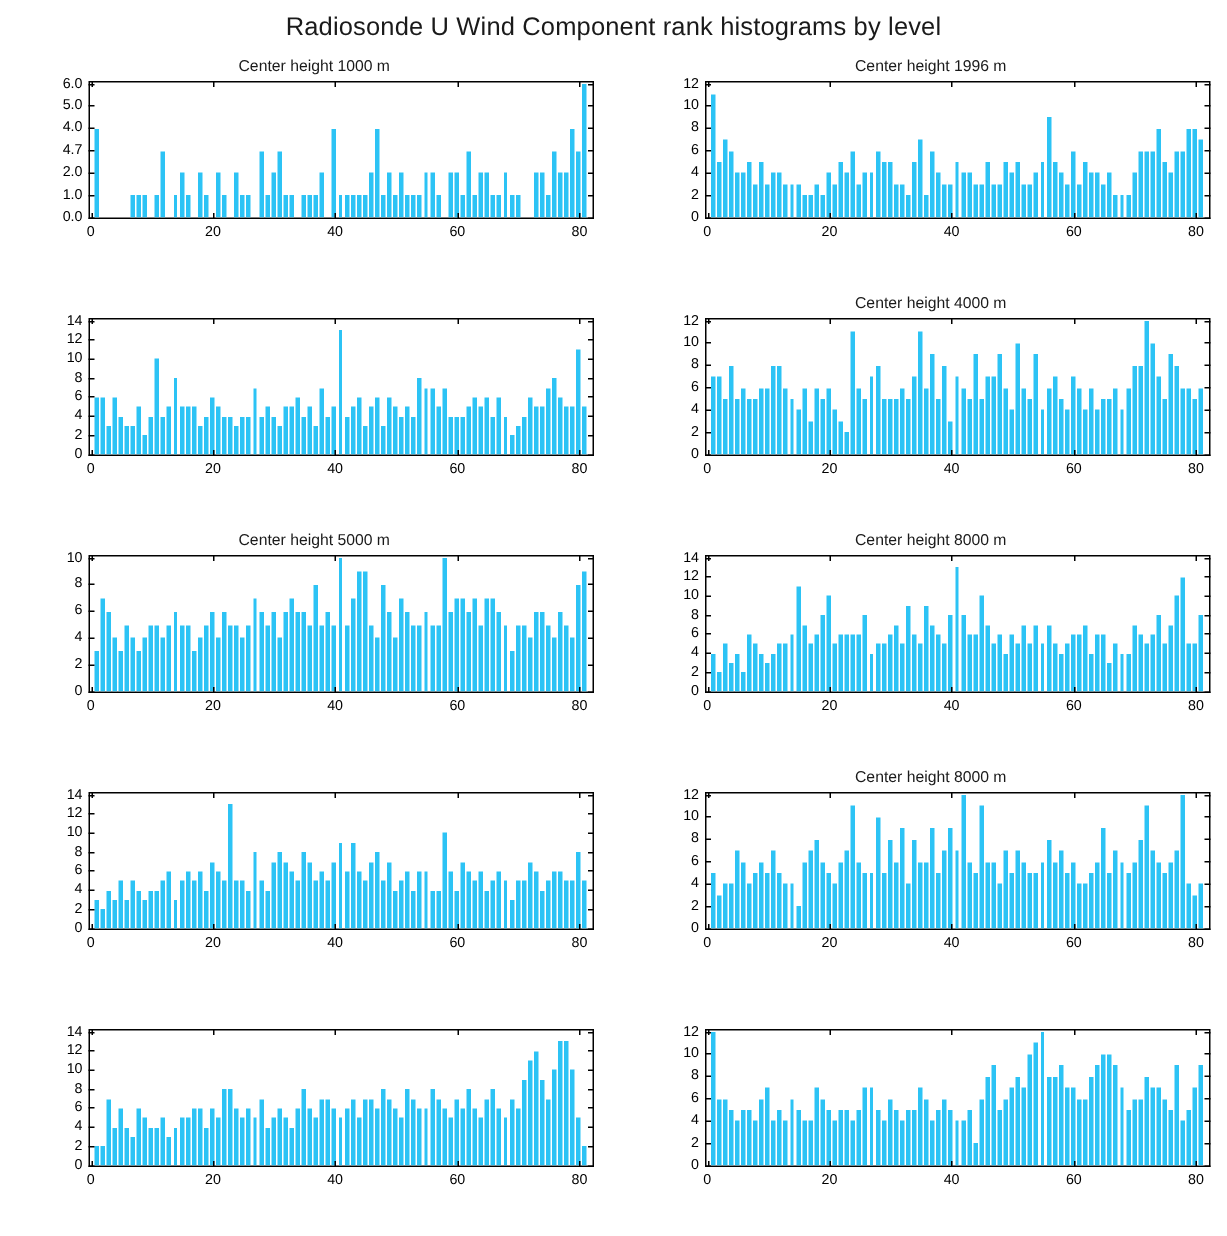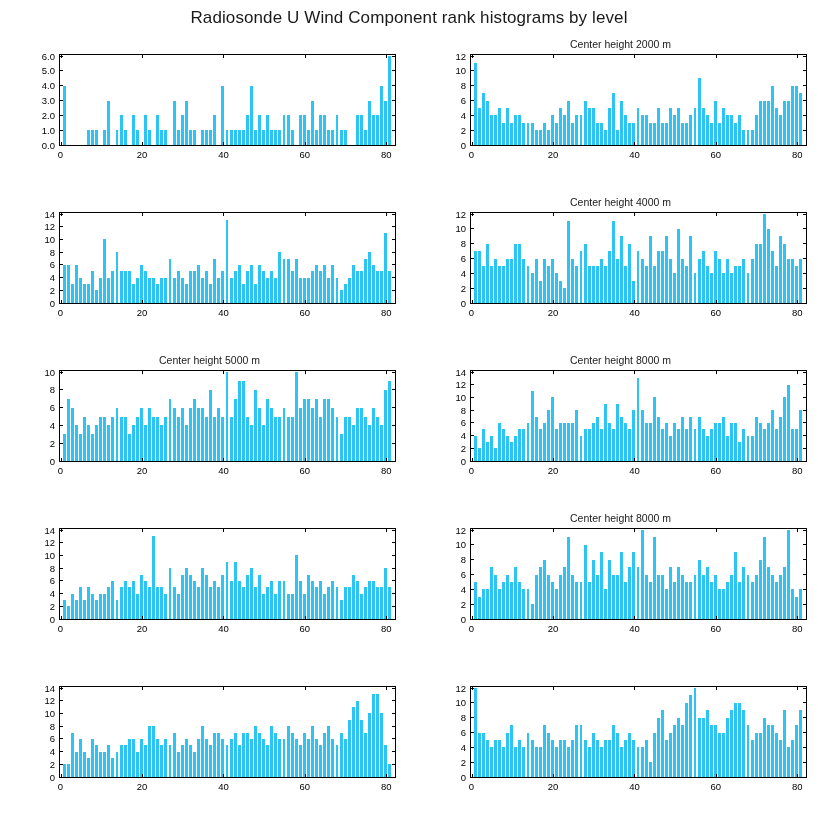--- a/index.html
+++ b/index.html
@@ -107,20 +107,21 @@
     pointer-events: none;
   }
 </style>
 </head>
 <body>
 
 <div id="page">
   <div id="main-title">Radiosonde U Wind Component rank histograms by level</div>
   <div id="panels">
       <div class="panel" style="left: 15px; top: 38px;">
+        <div class="panel-title">Center height 1000 m</div>
         <div class="plot-area">
           <div class="bars">
             <div class="bar" style="left: 2.60683px; width: 2.93268px; height: 59.3333px;"></div>
             <div class="bar" style="left: 27.0459px; width: 2.93268px; height: 14.8333px;"></div>
             <div class="bar" style="left: 31.119px; width: 2.93268px; height: 14.8333px;"></div>
             <div class="bar" style="left: 35.1922px; width: 2.93268px; height: 14.8333px;"></div>
             <div class="bar" style="left: 43.3385px; width: 2.93268px; height: 14.8333px;"></div>
             <div class="bar" style="left: 47.4117px; width: 2.93268px; height: 44.5px;"></div>
             <div class="bar" style="left: 55.558px; width: 2.93268px; height: 14.8333px;"></div>
             <div class="bar" style="left: 59.6312px; width: 2.93268px; height: 29.6667px;"></div>
@@ -186,21 +187,21 @@
         <div class="axis-layer">
           <div class="ytick-label" style="top: 106.5px; right: 349px;">0.0</div>
           <div class="ytick-mark" style="top: 106.5px; left: 44px;"></div>
           <div class="ytick-mark" style="top: 106.5px; left: 377px;"></div>
           <div class="ytick-label" style="top: 91.6667px; right: 349px;">1.0</div>
           <div class="ytick-mark" style="top: 91.6667px; left: 44px;"></div>
           <div class="ytick-mark" style="top: 91.6667px; left: 377px;"></div>
           <div class="ytick-label" style="top: 76.8333px; right: 349px;">2.0</div>
           <div class="ytick-mark" style="top: 76.8333px; left: 44px;"></div>
           <div class="ytick-mark" style="top: 76.8333px; left: 377px;"></div>
-          <div class="ytick-label" style="top: 62px; right: 349px;">3.0</div>
+          <div class="ytick-label" style="top: 62px; right: 349px;">4.7</div>
           <div class="ytick-mark" style="top: 62px; left: 44px;"></div>
           <div class="ytick-mark" style="top: 62px; left: 377px;"></div>
           <div class="ytick-label" style="top: 47.1667px; right: 349px;">4.0</div>
           <div class="ytick-mark" style="top: 47.1667px; left: 44px;"></div>
           <div class="ytick-mark" style="top: 47.1667px; left: 377px;"></div>
           <div class="ytick-label" style="top: 32.3333px; right: 349px;">5.0</div>
           <div class="ytick-mark" style="top: 32.3333px; left: 44px;"></div>
           <div class="ytick-mark" style="top: 32.3333px; left: 377px;"></div>
           <div class="ytick-label" style="top: 17.5px; right: 349px;">6.0</div>
           <div class="ytick-mark" style="top: 17.5px; left: 44px;"></div>
@@ -216,21 +217,21 @@
           <div class="xtick-label" style="left: 208.427px; top: 111px;">40</div>
           <div class="xtick-mark" style="left: 289.89px; top: 104px; height: 4px;"></div>
           <div class="xtick-mark" style="left: 289.89px; top: 16px; height: 4px;"></div>
           <div class="xtick-label" style="left: 289.89px; top: 111px;">60</div>
           <div class="xtick-mark" style="left: 371.354px; top: 104px; height: 4px;"></div>
           <div class="xtick-mark" style="left: 371.354px; top: 16px; height: 4px;"></div>
           <div class="xtick-label" style="left: 371.354px; top: 111px;">80</div>
         </div>
       </div>
       <div class="panel" style="left: 426px; top: 38px;">
-        <div class="panel-title">Center height 2000 m</div>
+        <div class="panel-title">Center height 1996 m</div>
         <div class="plot-area">
           <div class="bars">
             <div class="bar" style="left: 2.60683px; width: 2.93268px; height: 81.5833px;"></div>
             <div class="bar" style="left: 6.68px; width: 2.93268px; height: 37.0833px;"></div>
             <div class="bar" style="left: 10.7532px; width: 2.93268px; height: 51.9167px;"></div>
             <div class="bar" style="left: 14.8263px; width: 2.93268px; height: 44.5px;"></div>
             <div class="bar" style="left: 18.8995px; width: 2.93268px; height: 29.6667px;"></div>
             <div class="bar" style="left: 22.9727px; width: 2.93268px; height: 29.6667px;"></div>
             <div class="bar" style="left: 27.0459px; width: 2.93268px; height: 37.0833px;"></div>
             <div class="bar" style="left: 31.119px; width: 2.93268px; height: 22.25px;"></div>

